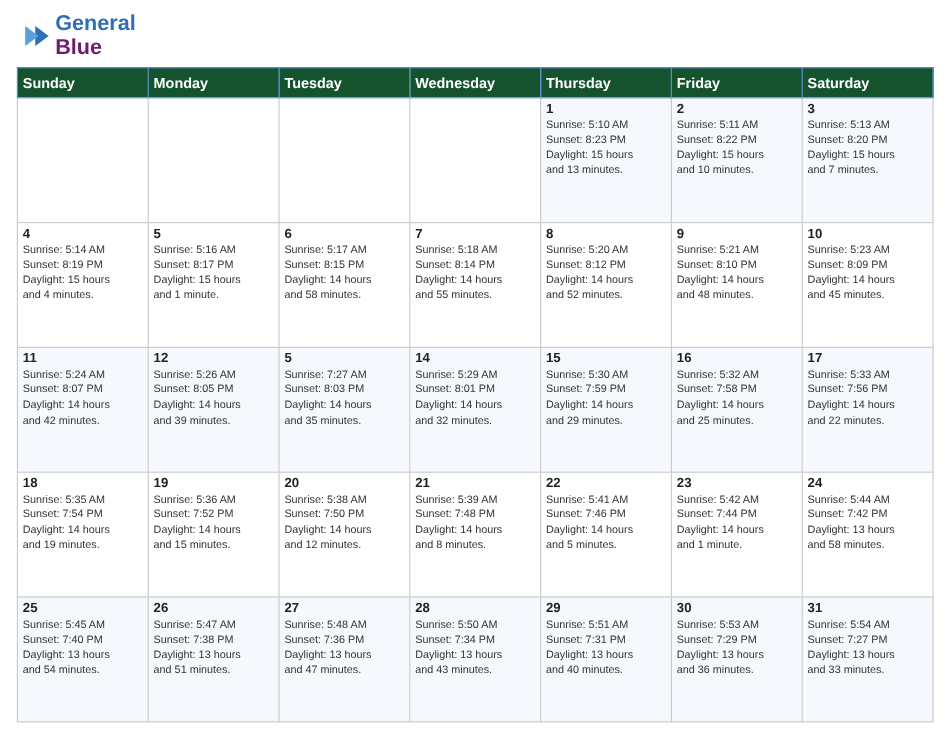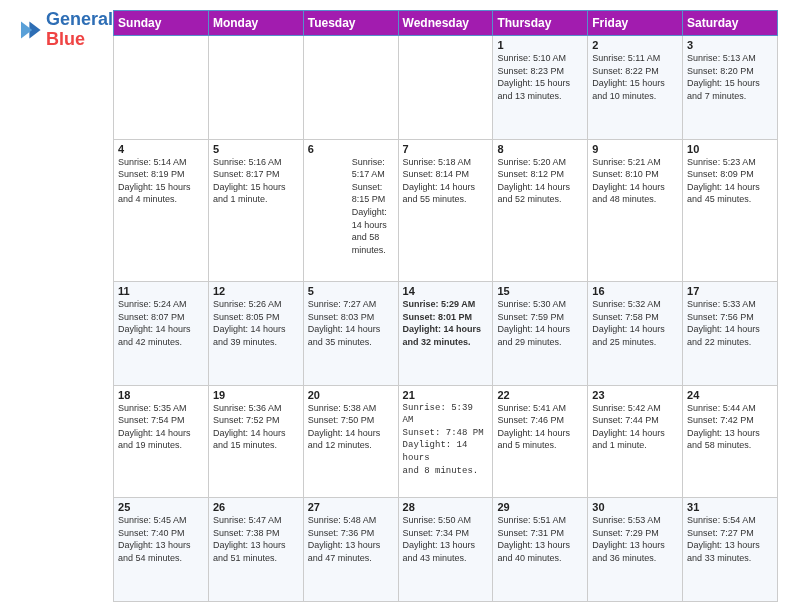--- a/index.html
+++ b/index.html
@@ -8,21 +8,21 @@
       background: #fff;
       width: 792px;
       height: 612px;
       overflow: hidden;
     }
     .page {
       width: 792px;
       height: 612px;
       padding: 10px 14px 10px 14px;
       display: flex;
-      flex-direction: row;
+      flex-direction: column;
     }
     .header {
       display: flex;
       justify-content: space-between;
       align-items: flex-start;
       margin-bottom: 6px;
     }
     .logo {
       display: flex;
       align-items: center;
@@ -55,21 +55,21 @@
       color: #444;
     }
     .calendar {
       flex: 1;
       border: 1px solid #ccc;
       border-collapse: collapse;
       width: 100%;
       table-layout: fixed;
     }
     .calendar th {
-      background-color: #a21caf;
+      background-color: #14532d;
       color: #fff;
       font-size: 12px;
       font-weight: bold;
       padding: 5px 4px;
       text-align: left;
       border: 1px solid #5590cc;
     }
     .calendar td {
       vertical-align: top;
       border: 1px solid #ccc;
@@ -108,21 +108,21 @@
   <div class="header">
     <div class="logo">
       <svg class="logo-icon" viewBox="0 0 40 40">
         <rect x="0" y="0" width="40" height="40" fill="white"></rect>
 
         <polygon points="22,8 38,20 22,32" fill="#2e6eb5"></polygon>
         <polygon points="10,8 26,20 10,32" fill="#5aa0d8"></polygon>
       </svg>
       <div class="logo-text">
         <div><span>General</span></div>
-        <div><span style="color:#ef4444">Blue</span></div>
+        <div><span style="color:#701a75">Blue</span></div>
       </div>
     </div>
     <div class="header-right">
       <div class="month-title"></div>
       <div class="location"></div>
     </div>
   </div>
 
   <table class="calendar">
     <thead>
@@ -174,21 +174,21 @@
           </td>
           <td>
             <span class="day-num">5</span>
             <div class="day-info" style="white-space: pre-line;">Sunrise: 5:16 AM
 Sunset: 8:17 PM
 Daylight: 15 hours
 and 1 minute.</div>
           </td>
           <td>
             <span class="day-num">6</span>
-            <div class="day-info" style="white-space: pre-line; margin-left: 44px;">Sunrise: 5:17 AM
+            <div class="day-info" style="white-space: pre-line;">Sunrise: 5:17 AM
 Sunset: 8:15 PM
 Daylight: 14 hours
 and 58 minutes.</div>
           </td>
           <td>
             <span class="day-num">7</span>
             <div class="day-info" style="white-space: pre-line;">Sunrise: 5:18 AM
 Sunset: 8:14 PM
 Daylight: 14 hours
 and 55 minutes.</div>
@@ -232,21 +232,21 @@
           </td>
           <td>
             <span class="day-num">5</span>
             <div class="day-info" style="white-space: pre-line;">Sunrise: 7:27 AM
 Sunset: 8:03 PM
 Daylight: 14 hours
 and 35 minutes.</div>
           </td>
           <td>
             <span class="day-num">14</span>
-            <div class="day-info" style="white-space: pre-line; font-weight: bold;">Sunrise: 5:29 AM
+            <div class="day-info" style="white-space: pre-line;">Sunrise: 5:29 AM
 Sunset: 8:01 PM
 Daylight: 14 hours
 and 32 minutes.</div>
           </td>
           <td>
             <span class="day-num">15</span>
             <div class="day-info" style="white-space: pre-line;">Sunrise: 5:30 AM
 Sunset: 7:59 PM
 Daylight: 14 hours
 and 29 minutes.</div>
@@ -283,21 +283,21 @@
           </td>
           <td>
             <span class="day-num">20</span>
             <div class="day-info" style="white-space: pre-line;">Sunrise: 5:38 AM
 Sunset: 7:50 PM
 Daylight: 14 hours
 and 12 minutes.</div>
           </td>
           <td>
             <span class="day-num">21</span>
-            <div class="day-info" style="white-space: pre-line; font-family: Liberation Mono, monospace;">Sunrise: 5:39 AM
+            <div class="day-info" style="white-space: pre-line;">Sunrise: 5:39 AM
 Sunset: 7:48 PM
 Daylight: 14 hours
 and 8 minutes.</div>
           </td>
           <td>
             <span class="day-num">22</span>
             <div class="day-info" style="white-space: pre-line;">Sunrise: 5:41 AM
 Sunset: 7:46 PM
 Daylight: 14 hours
 and 5 minutes.</div>

